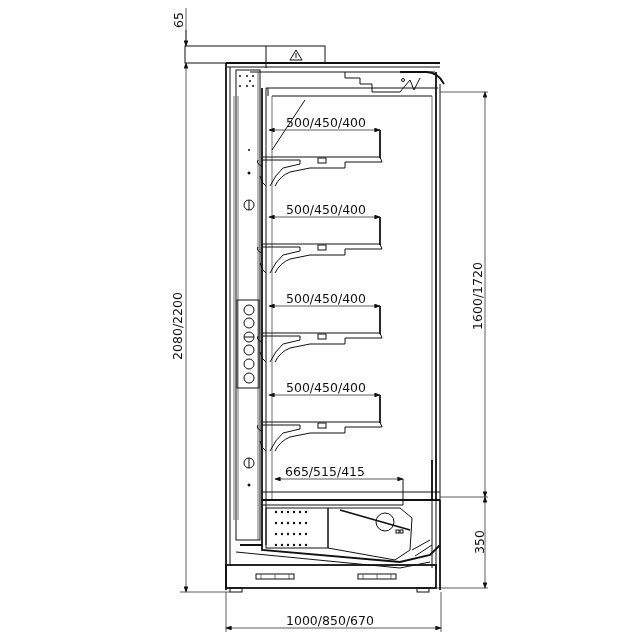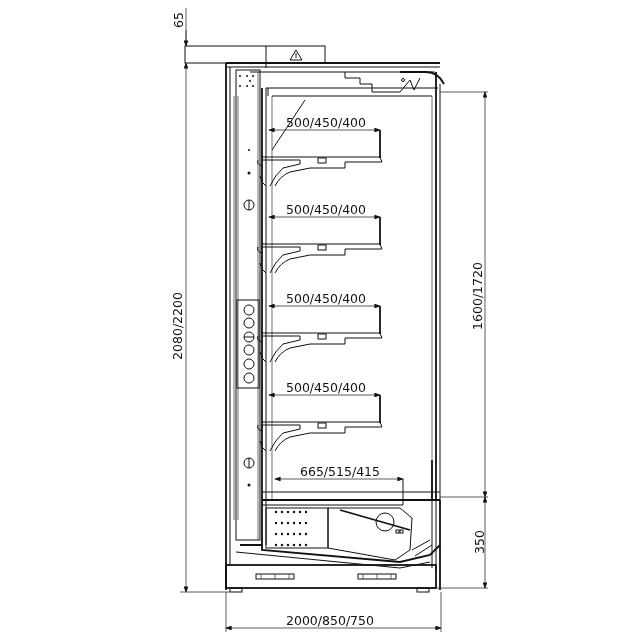--- a/index.html
+++ b/index.html
@@ -219,20 +219,20 @@
 </svg>
 
 <div style="position:absolute;left:168px;top:10px;width:26px;height:20px;transform:rotate(-90deg);transform-origin:center;font-size:12.5px;color:#111;text-align:center;">65</div>
 
 <div style="position:absolute;left:138px;top:318px;width:80px;height:16px;transform:rotate(-90deg);font-size:12.5px;color:#111;text-align:center;">2080/2200</div>
 
 <div style="position:absolute;left:438px;top:288px;width:80px;height:16px;transform:rotate(-90deg);font-size:12.5px;color:#111;text-align:center;">1600/1720</div>
 
 <div style="position:absolute;left:462px;top:534px;width:36px;height:16px;transform:rotate(-90deg);font-size:12.5px;color:#111;text-align:center;">350</div>
 
-<div style="position:absolute;left:255px;top:613px;width:150px;font-size:12.5px;color:#111;text-align:center;">2000/850/750</div>
-
-<div style="position:absolute;left:285px;top:464px;width:110px;font-size:12.5px;color:#111;text-align:center;">665/515/415</div>
+<div style="position:absolute;left:255px;top:613px;width:150px;font-size:12.5px;color:#111;text-align:center;">1000/850/670</div>
+
+<div style="position:absolute;left:285px;top:464px;width:110px;font-size:12.5px;color:#111;">665/515/415</div>
 
 <div style="position:absolute;left:276px;top:115px;width:100px;font-size:12.5px;color:#111;text-align:center;">500/450/400</div>
 <div style="position:absolute;left:276px;top:202px;width:100px;font-size:12.5px;color:#111;text-align:center;">500/450/400</div>
 <div style="position:absolute;left:276px;top:291px;width:100px;font-size:12.5px;color:#111;text-align:center;">500/450/400</div>
 <div style="position:absolute;left:276px;top:380px;width:100px;font-size:12.5px;color:#111;text-align:center;">500/450/400</div>
 
 </body></html>

